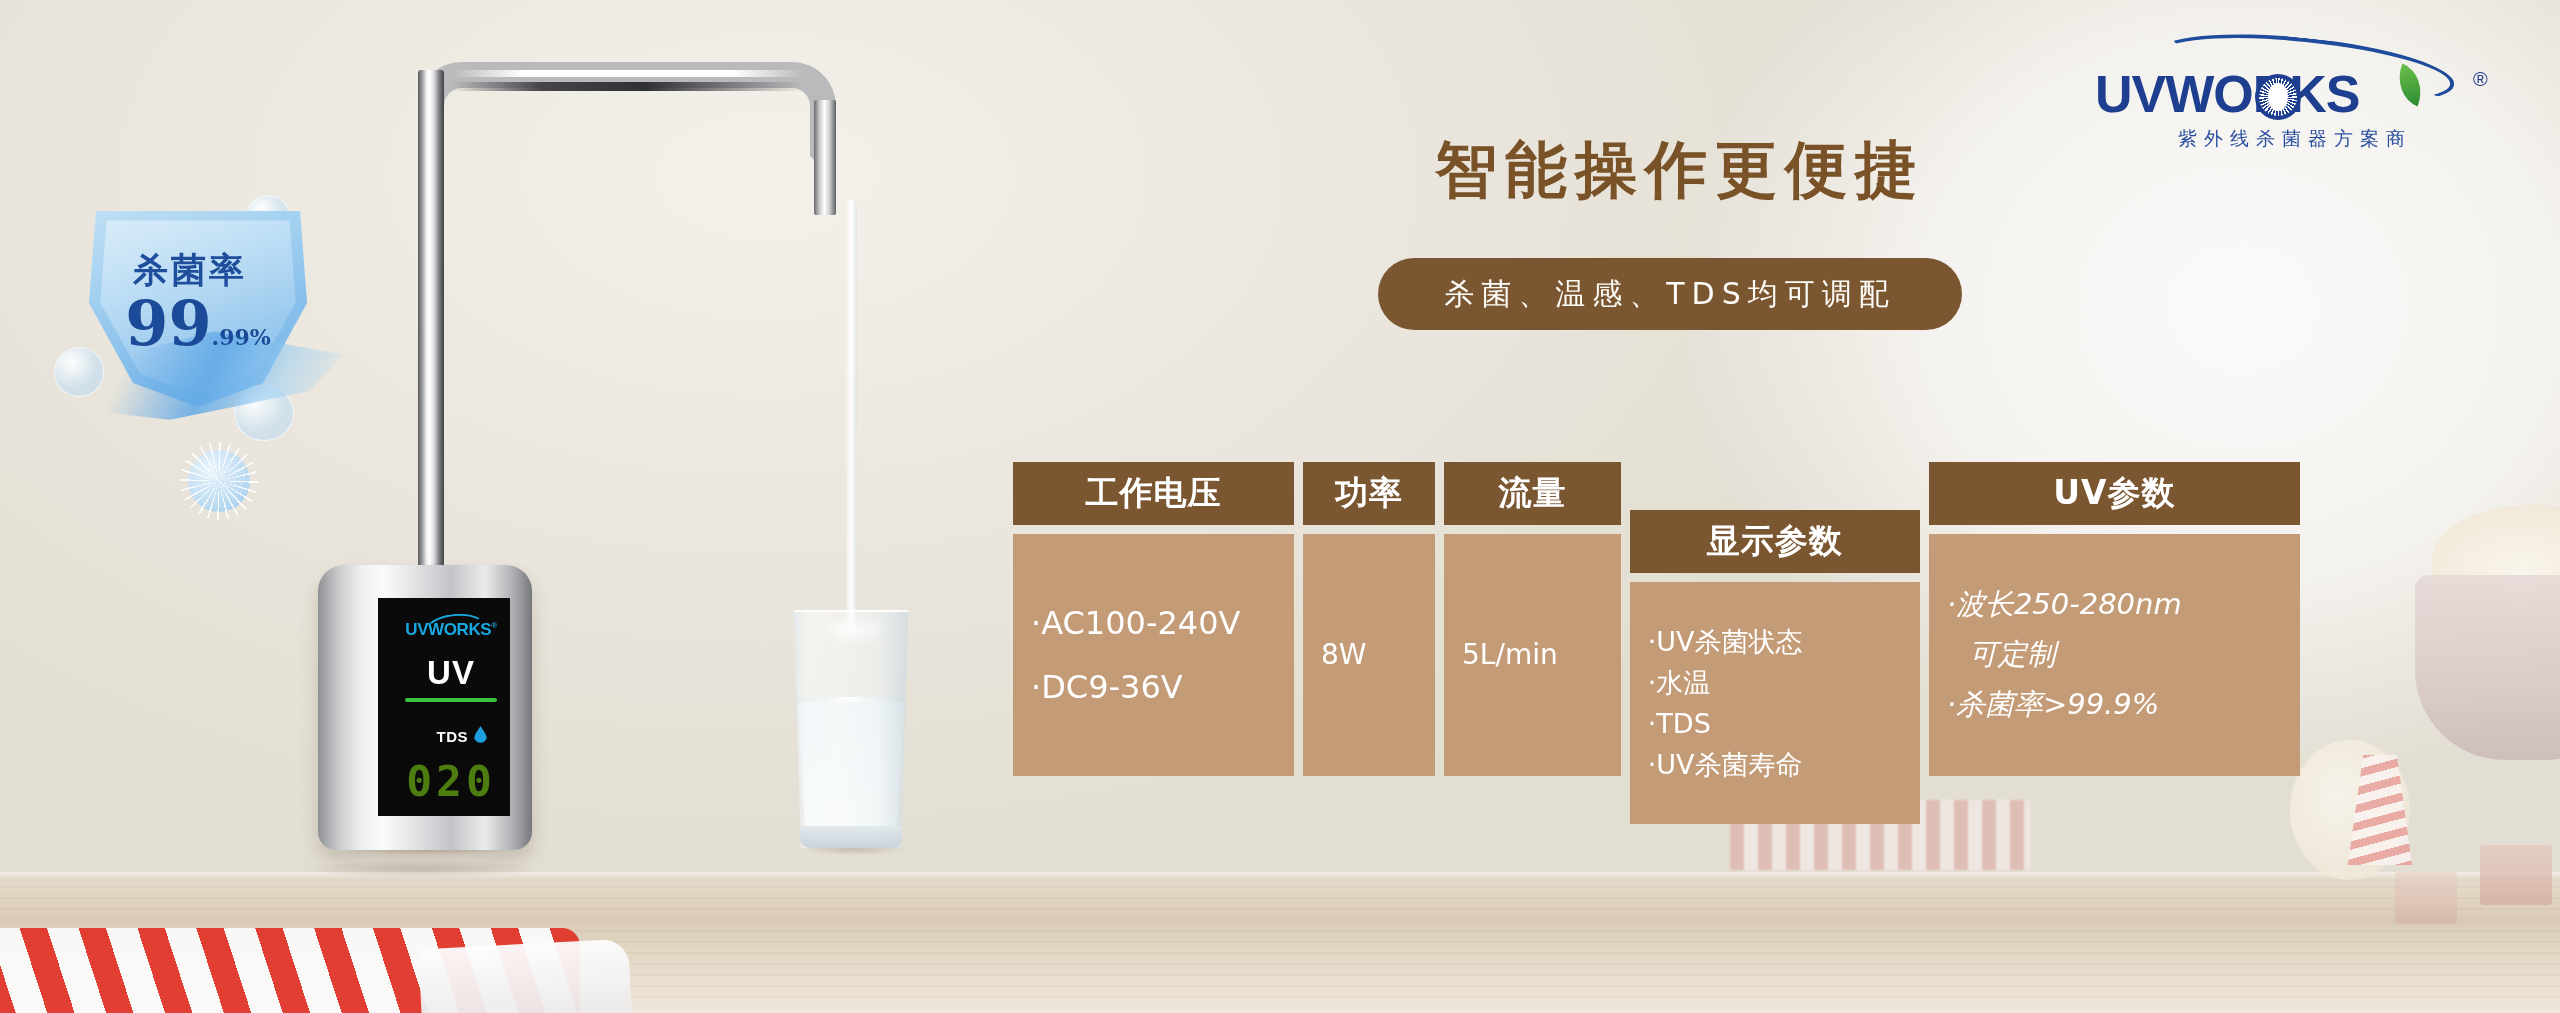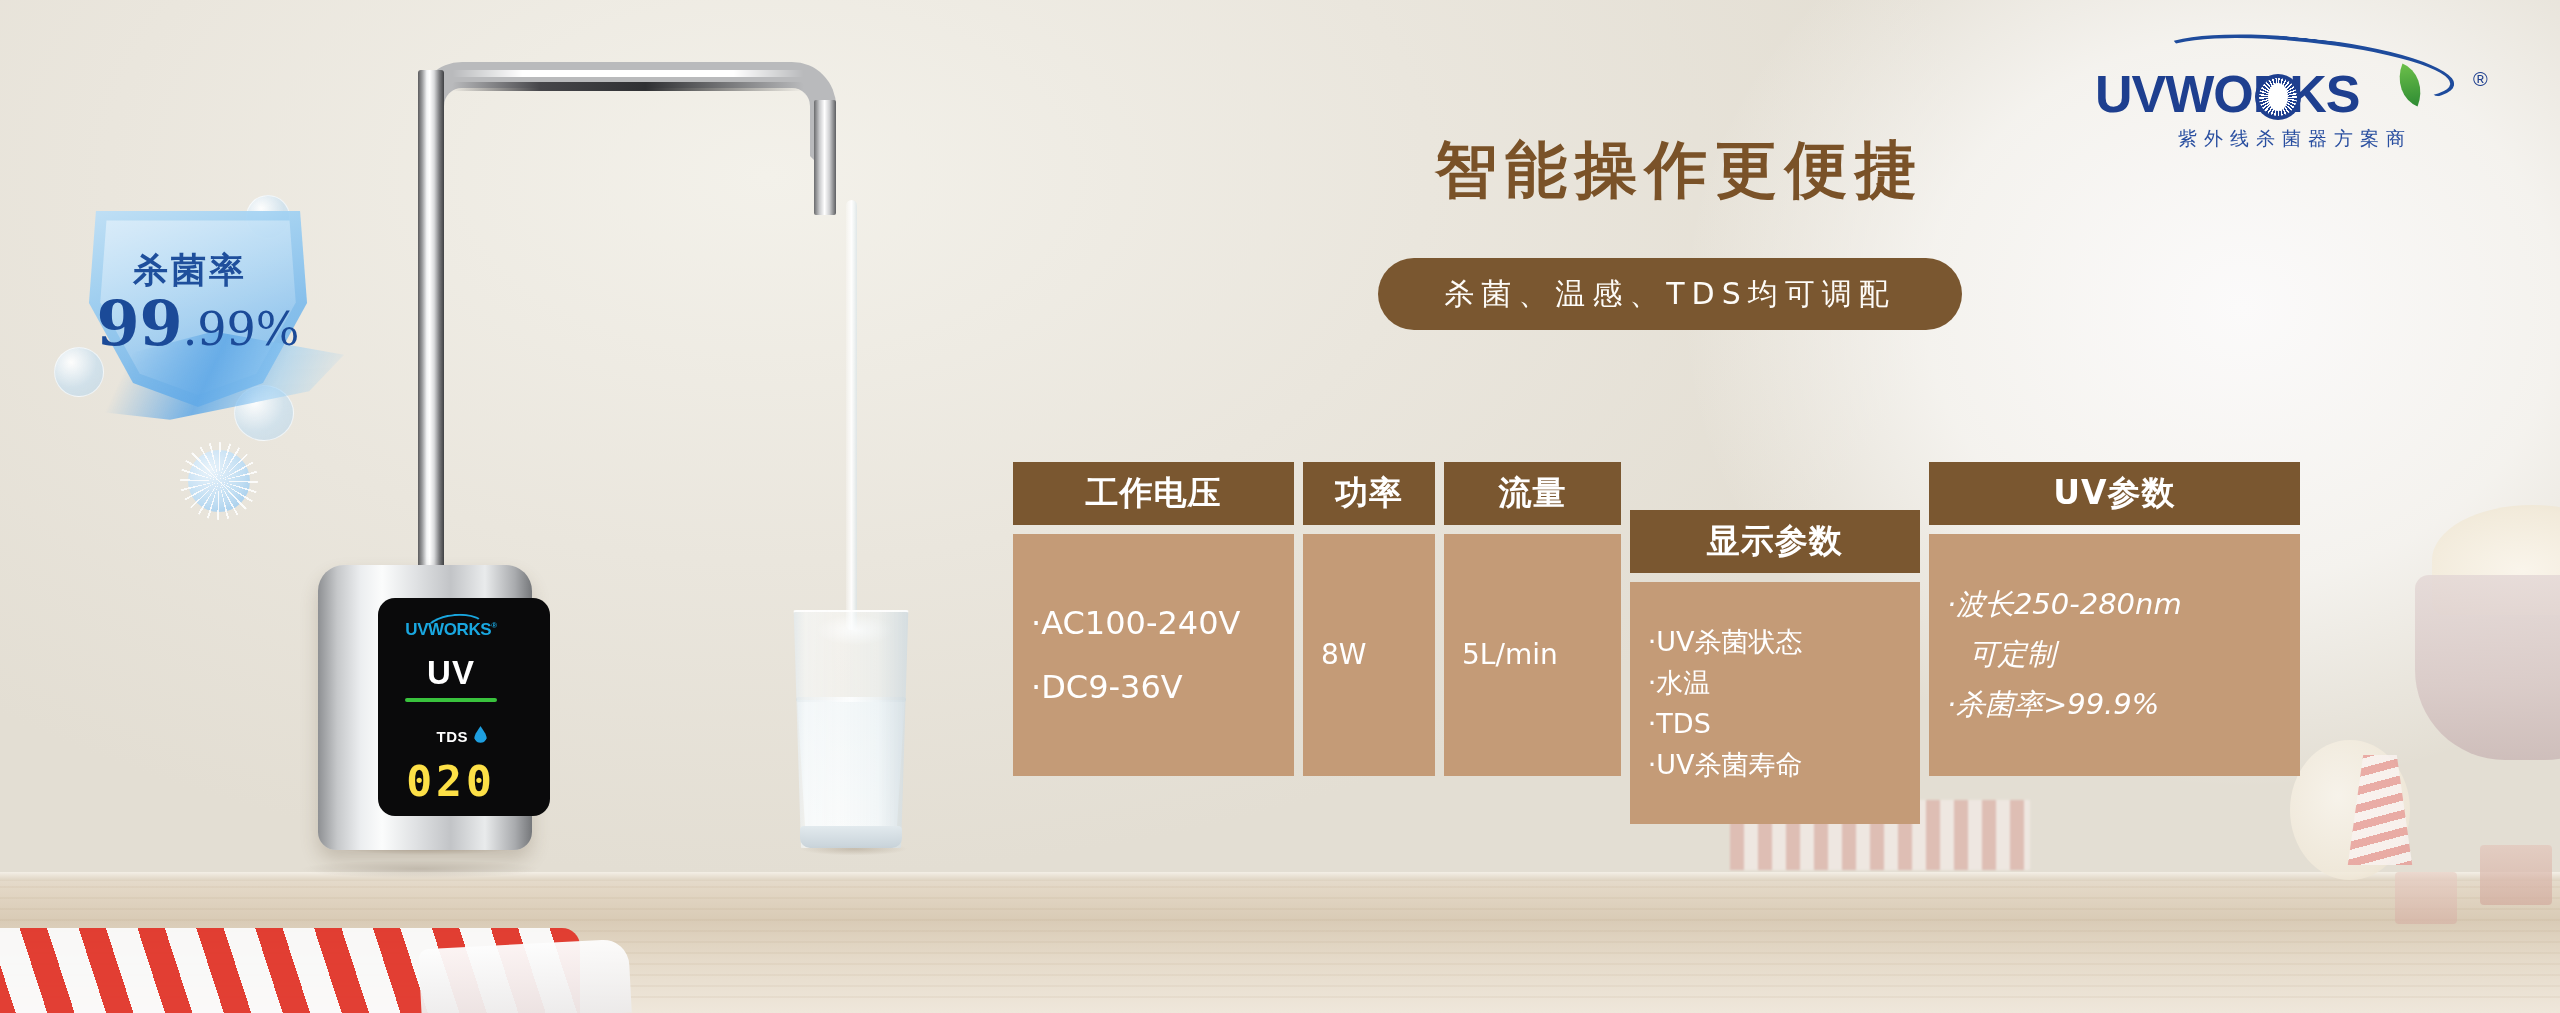--- a/index.html
+++ b/index.html
@@ -116,22 +116,22 @@
     position:absolute; left:318px; top:565px; width:214px; height:285px;
     background:linear-gradient(90deg,#8e9093 0%,#c6c8ca 9%,#eceef0 20%,#fbfcfc 30%,#dfe1e3 46%,#c2c4c7 62%,#e9ebec 78%,#a9abae 92%,#75777a 100%);
     border-radius:26px 26px 18px 18px;
     box-shadow:0 10px 18px rgba(90,72,50,0.22);
   }
   .device-shadow {
     position:absolute; left:300px; top:836px; width:254px; height:22px;
     background:radial-gradient(ellipse 127px 11px at 50% 50%, rgba(110,88,62,0.35), rgba(110,88,62,0) 72%);
   }
   .device-screen {
-    position:absolute; left:60px; top:33px; width:172px; height:218px;
-    background:#0a0a0b; border-radius:17px;
+    position:absolute; left:60px; top:33px; width:132px; height:218px;
+    background:#0a0a0b; border-radius:0;
   }
   .scr-logo {
     position:absolute; left:0; top:22px; width:146px; text-align:center;
     color:#19a7e0; font-size:17px; font-weight:bold; letter-spacing:-0.4px;
   }
   .scr-logo sup { font-size:8px; vertical-align:super; }
   .scr-arc {
     position:absolute; left:46px; top:16px; width:62px; height:16px;
     border-top:2.5px solid #19a7e0; border-radius:50%/100% 100% 0 0;
     border-left:2.5px solid transparent; border-right:2.5px solid transparent;
@@ -150,21 +150,21 @@
     color:#ffffff; font-size:15px; font-weight:bold; letter-spacing:0.5px;
   }
   .scr-drop {
     position:absolute; left:96px; top:128px; width:13px; height:17px;
     background:#1e9fe0;
     border-radius:50% 50% 50% 50% / 62% 62% 38% 38%;
     clip-path:polygon(50% 0%, 88% 45%, 100% 72%, 78% 98%, 22% 98%, 0% 72%, 12% 45%);
   }
   .scr-digits {
     position:absolute; left:0; top:158px; width:146px; text-align:center;
-    color:#fde047; font-family:"DejaVu Sans Mono","Liberation Mono",monospace;
+    color:#4d7c0f; font-family:"DejaVu Sans Mono","Liberation Mono",monospace;
     font-size:43px; font-weight:bold; letter-spacing:4px;
   }
 
   
   .badge { position:absolute; left:48px; top:195px; width:300px; height:235px; }
   .badge-shield {
     position:absolute; left:34px; top:12px; width:232px; height:200px;
     background:linear-gradient(160deg,#bfe0f7 0%,#9fd0f2 30%,#7fbcec 62%,#6bb0e8 100%);
     clip-path:polygon(6% 2%, 94% 2%, 97% 48%, 78% 88%, 50% 100%, 22% 88%, 3% 48%);
     opacity:0.93;
@@ -183,21 +183,21 @@
   .badge-t1 {
     position:absolute; left:26px; top:52px; width:232px; text-align:center;
     color:#1f4f9c; font-size:35px; font-weight:bold; letter-spacing:3px;
     font-family:"DejaVu Sans","Liberation Sans",sans-serif;
   }
   .badge-t2 {
     position:absolute; left:34px; top:98px; width:232px; text-align:center;
     color:#1b4a98; font-family:"DejaVu Serif","Liberation Serif",serif;
   }
   .badge-big { font-size:62px; font-weight:bold; line-height:1; }
-  .badge-small { font-size:46px; font-weight:normal; }
+  .badge-small { font-size:22px; font-weight:bold; }
   .bubble {
     position:absolute; border-radius:50%;
     background:radial-gradient(circle at 34% 30%, rgba(255,255,255,0.92), rgba(190,222,246,0.55) 55%, rgba(150,200,240,0.35));
     border:1px solid rgba(255,255,255,0.65);
   }
   .germ {
     position:absolute; left:140px; top:255px; width:62px; height:62px;
     border-radius:50%;
     background:radial-gradient(circle at 36% 32%, #eaf5fd, #bcdcf4 60%, #93c5ea);
     opacity:0.95;

